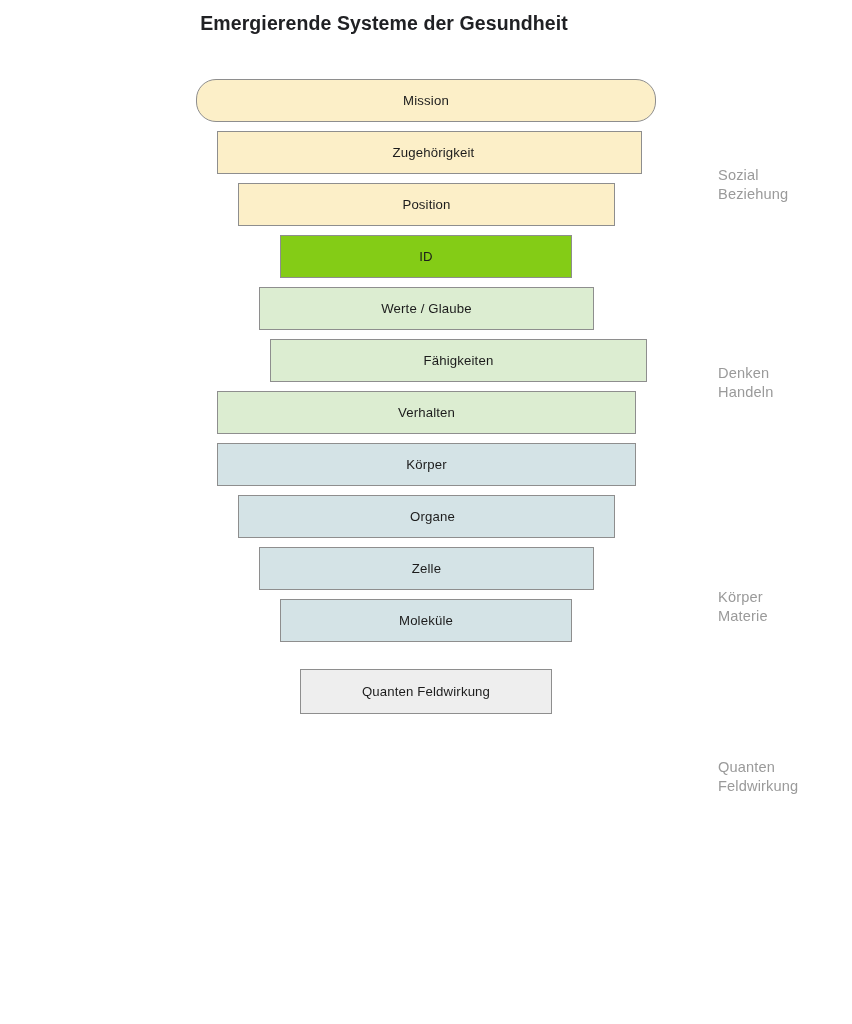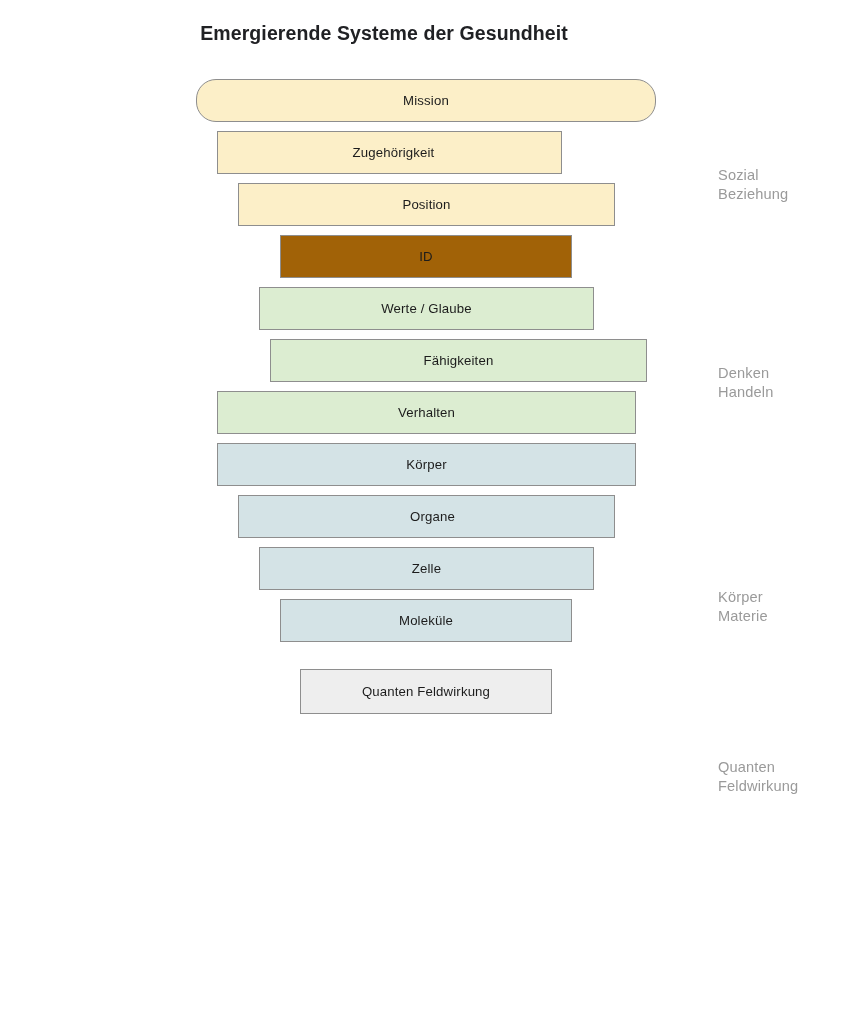--- a/index.html
+++ b/index.html
@@ -12,21 +12,21 @@
     height: 1024px;
     position: relative;
     overflow: hidden;
     font-family: "Liberation Sans", sans-serif;
     color: #1a1a1a;
   }
 
   #diagram-title {
     position: absolute;
     left: 0;
-    top: 22px;
+    top: 12px;
     width: 768px;
     text-align: center;
     font-size: 19.5px;
     font-weight: 600;
     letter-spacing: 0.1px;
     color: #202124;
   }
 
   #funnel {
     position: absolute;
@@ -65,27 +65,27 @@
 </style>
 </head>
 <body>
 
 <div id="diagram-title">Emergierende Systeme der Gesundheit</div>
 
 <div id="funnel">
     <div class="funnel-bar" style="left: 196px; top: 79px; width: 460px; height: 43px; background: rgb(252, 239, 200); border-color: rgb(142, 142, 142); border-radius: 20px;">
       <span class="funnel-bar-label">Mission</span>
     </div>
-    <div class="funnel-bar" style="left: 217px; top: 131px; width: 345px; height: 43px; background: rgb(252, 239, 200); border-color: rgb(142, 142, 142); padding-left: 8px;">
+    <div class="funnel-bar" style="left: 217px; top: 131px; width: 425px; height: 43px; background: rgb(252, 239, 200); border-color: rgb(142, 142, 142); padding-left: 8px;">
       <span class="funnel-bar-label">Zugehörigkeit</span>
     </div>
     <div class="funnel-bar" style="left: 238px; top: 183px; width: 377px; height: 43px; background: rgb(252, 239, 200); border-color: rgb(142, 142, 142);">
       <span class="funnel-bar-label">Position</span>
     </div>
-    <div class="funnel-bar" style="left: 280px; top: 235px; width: 292px; height: 43px; background: #a16207; border-color: rgb(142, 142, 142);">
+    <div class="funnel-bar" style="left: 280px; top: 235px; width: 292px; height: 43px; background: #84cc16; border-color: rgb(142, 142, 142);">
       <span class="funnel-bar-label">ID</span>
     </div>
     <div class="funnel-bar" style="left: 259px; top: 287px; width: 335px; height: 43px; background: rgb(220, 237, 209); border-color: rgb(142, 142, 142);">
       <span class="funnel-bar-label">Werte / Glaube</span>
     </div>
     <div class="funnel-bar" style="left: 238px; top: 339px; width: 377px; height: 43px; background: rgb(220, 237, 209); border-color: rgb(142, 142, 142); margin-left: 32px;">
       <span class="funnel-bar-label">Fähigkeiten</span>
     </div>
     <div class="funnel-bar" style="left: 217px; top: 391px; width: 419px; height: 43px; background: rgb(220, 237, 209); border-color: rgb(142, 142, 142);">
       <span class="funnel-bar-label">Verhalten</span>

